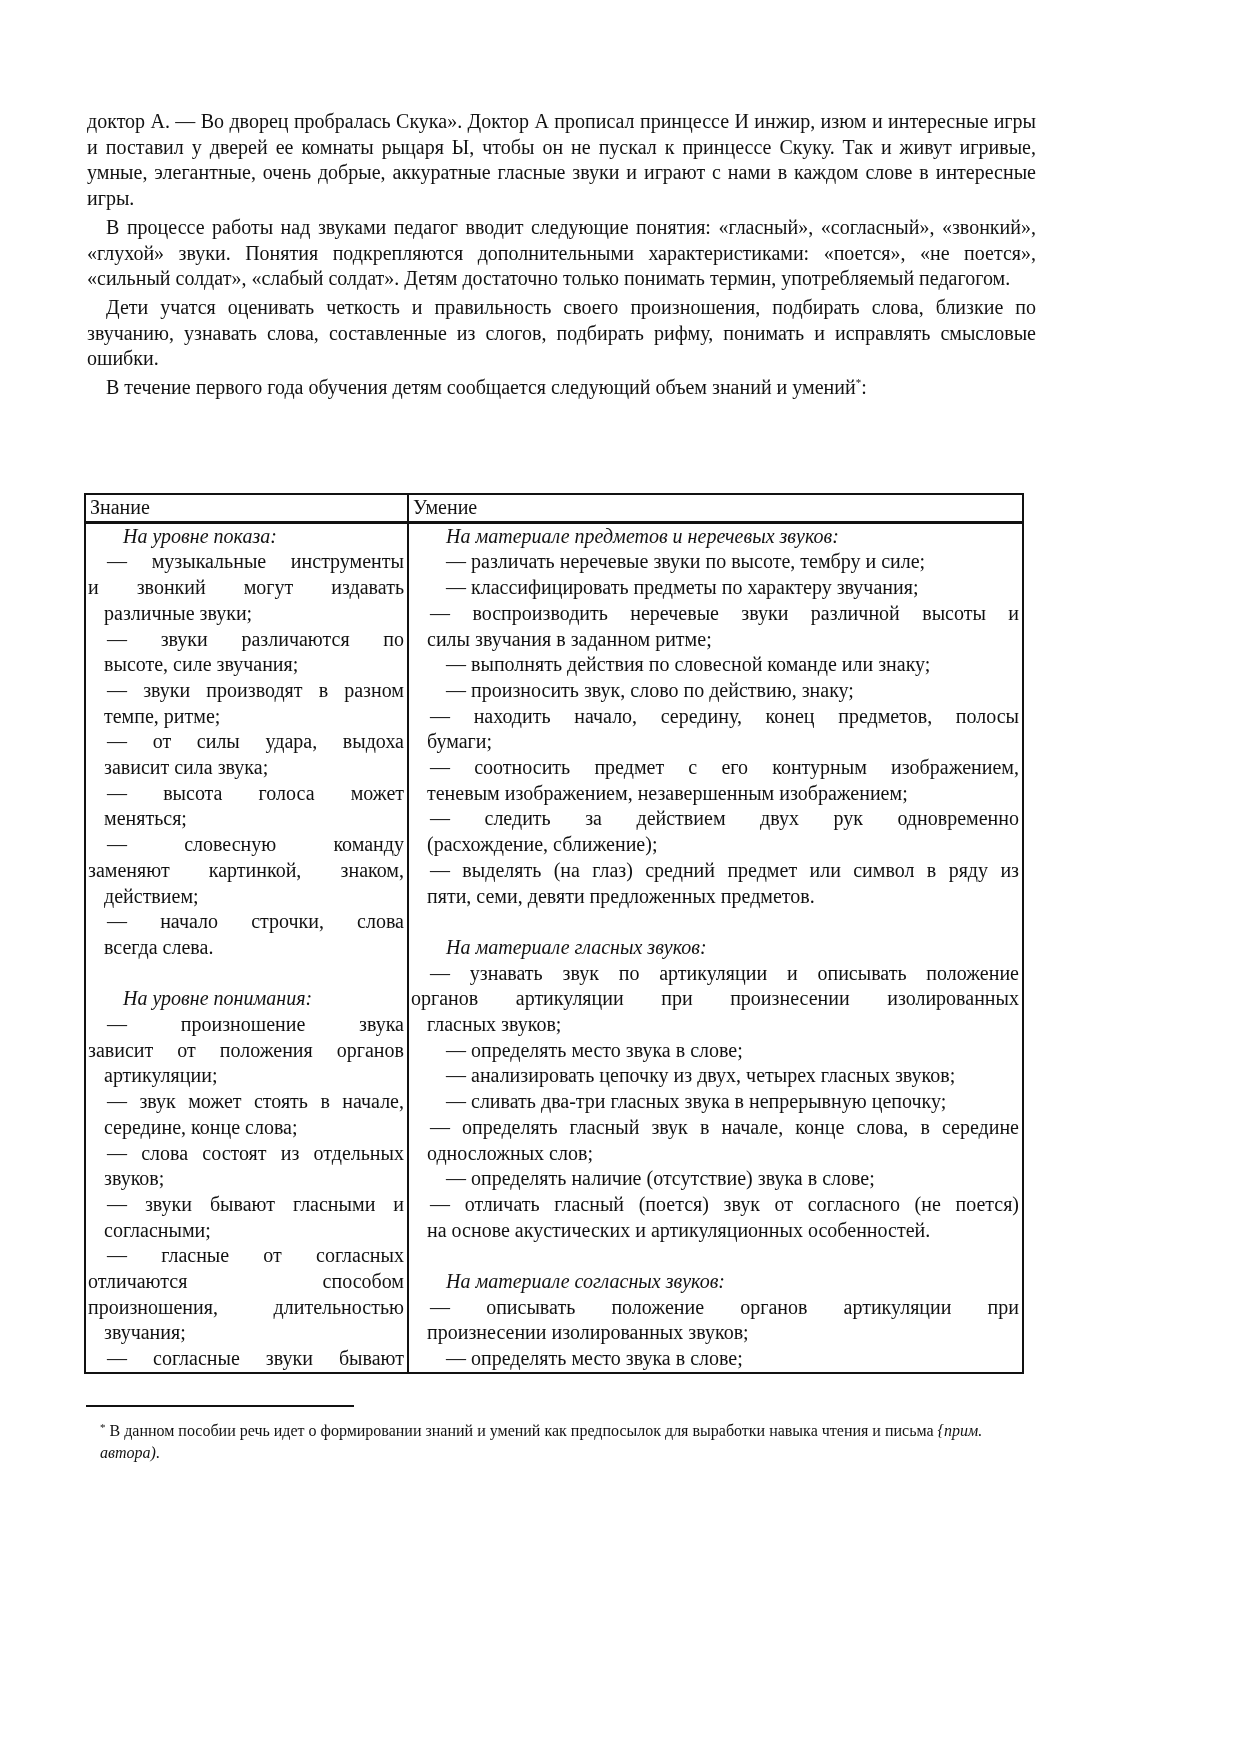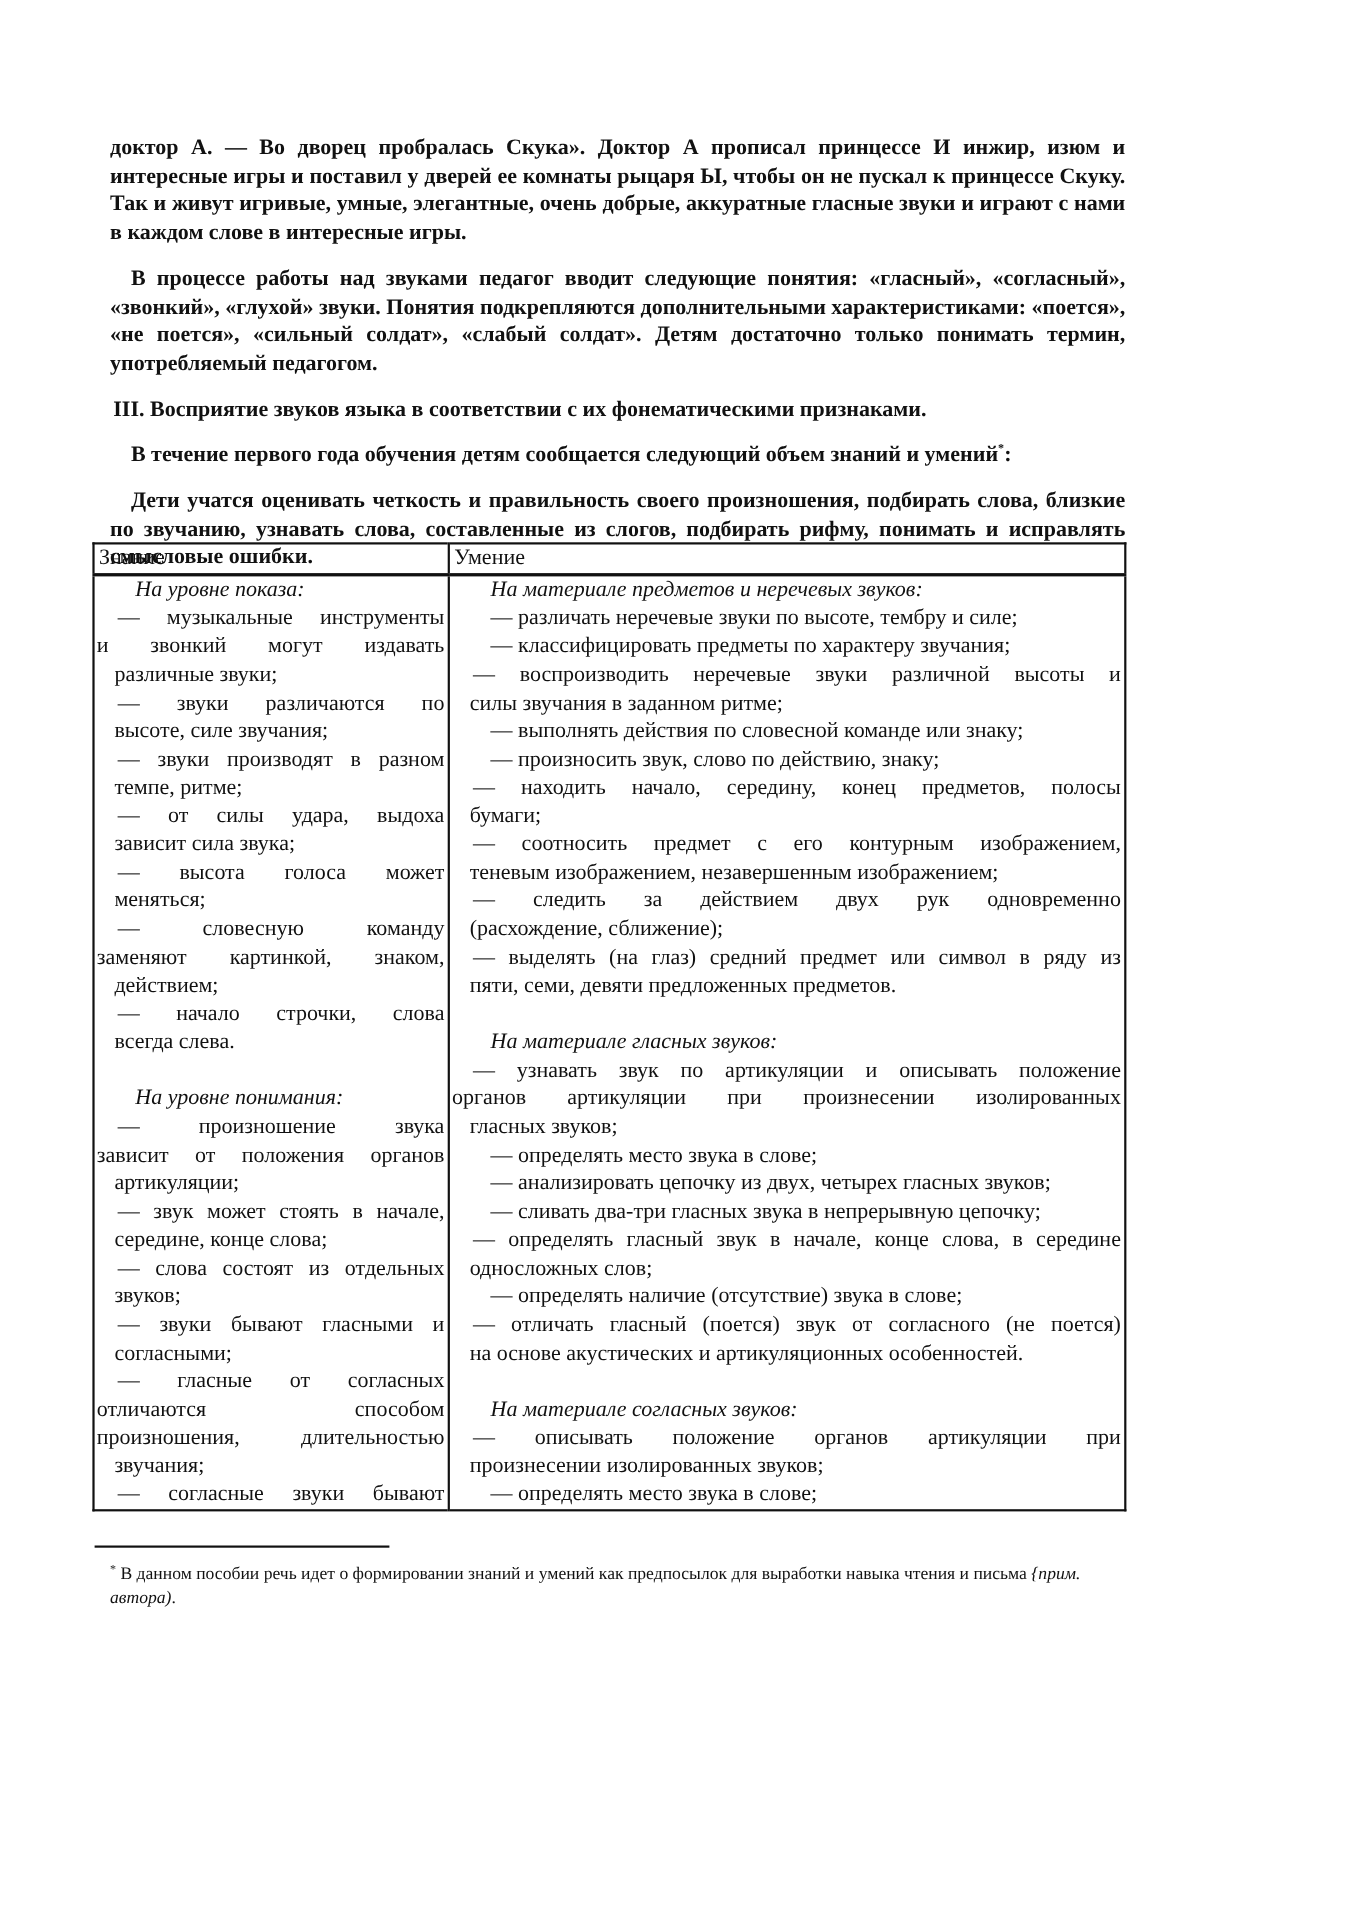--- a/index.html
+++ b/index.html
@@ -2,21 +2,21 @@
 <html><head>
 <meta charset="utf-8">
 <style>
   html, body { margin: 0; padding: 0; background: #ffffff; }
   body {
     width: 1240px; height: 1754px; position: relative; overflow: hidden;
     font-family: "Liberation Serif", "DejaVu Serif", serif;
     color: #111; font-size: 20px; line-height: 25.7px;
   }
   .page { position: absolute; left: 84px; top: 106px; width: 955px; }
-  p { margin: 16px; text-align: justify; font-weight: bold; }
+  p { margin: 3px; text-align: justify; }
   .indent { text-indent: 19px; }
   .heading { font-weight: bold; text-indent: 19px; margin: 0; }
   table.kt {
     position: absolute; left: 84px; top: 493px; width: 940px;
     border-collapse: collapse; border: 2px solid #111;
     table-layout: fixed;
   }
   table.kt th, table.kt td {
     font-weight: normal; text-align: left; vertical-align: top;
     padding: 0 3px 0 2px;
@@ -31,23 +31,22 @@
   .fn-rule { position: absolute; left: 86px; top: 1405px; width: 268px; border-top: 2px solid #111; }
   .footnote { position: absolute; left: 100px; top: 1420px; width: 940px; font-size: 16px; line-height: 22px; }
   sup { font-size: 11px; vertical-align: top; line-height: 14px; }
 </style>
 </head>
 <body>
 
 <div class="page">
   <p class="">доктор А. — Во дворец пробралась Скука». Доктор А прописал принцессе И инжир, изюм и интересные игры и поставил у дверей ее комнаты рыцаря Ы, чтобы он не пускал к принцессе Скуку. Так и живут игривые, умные, элегантные, очень добрые, аккуратные гласные звуки и играют с нами в каждом слове в интересные игры.</p>
   <p class="indent">В процессе работы над звуками педагог вводит следующие понятия: «гласный», «согласный», «звонкий», «глухой» звуки. Понятия подкрепляются дополнительными характеристиками: «поется», «не поется», «сильный солдат», «слабый солдат». Детям достаточно только понимать термин, употребляемый педагогом.</p>
-  <p class="heading">III. Восприятие звуков языка в соответствии с их фонематическими признаками.</p>
+  <p class="indent">Дети учатся оценивать четкость и правильность своего произношения, подбирать слова, близкие по звучанию, узнавать слова, составленные из слогов, подбирать рифму, понимать и исправлять смысловые ошибки.</p>
   <p class="indent"><span>В течение первого года обучения детям сообщается следующий объем знаний и умений</span><sup>*</sup><span>:</span></p>
-  <p class="indent">Дети учатся оценивать четкость и правильность своего произношения, подбирать слова, близкие по звучанию, узнавать слова, составленные из слогов, подбирать рифму, понимать и исправлять смысловые ошибки.</p>
 </div>
 
 <table class="kt">
   <thead>
     <tr>
       <th class="c1">Знание</th>
       <th>Умение</th>
     </tr>
   </thead>
   <tbody>

